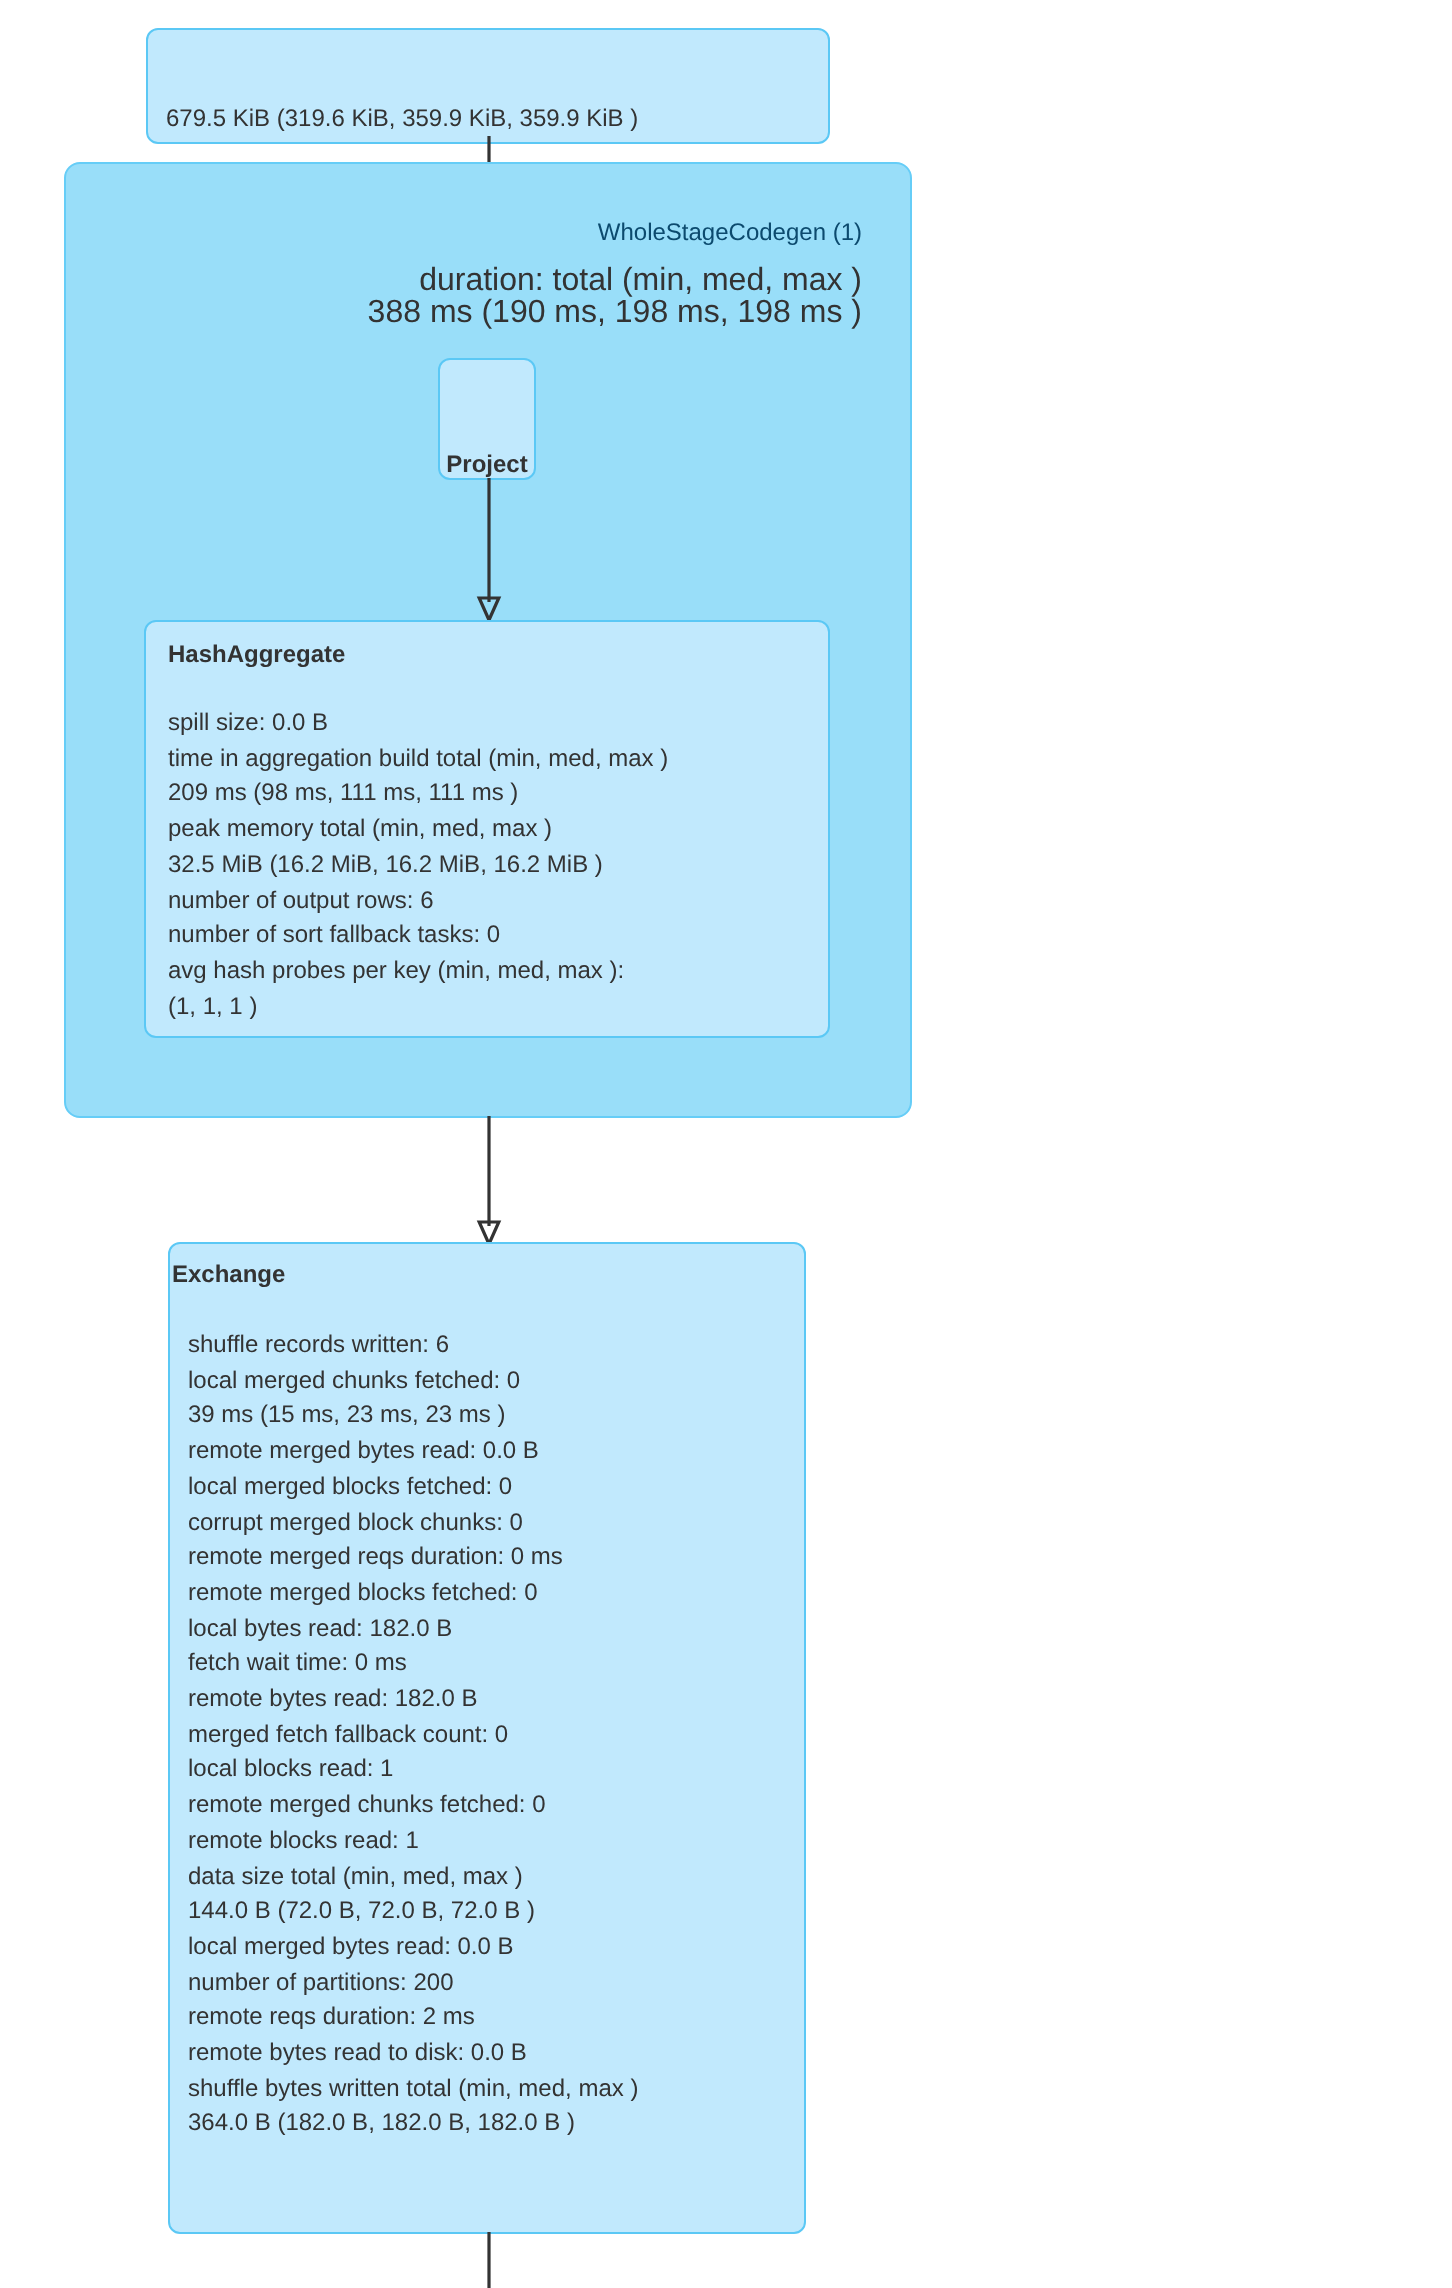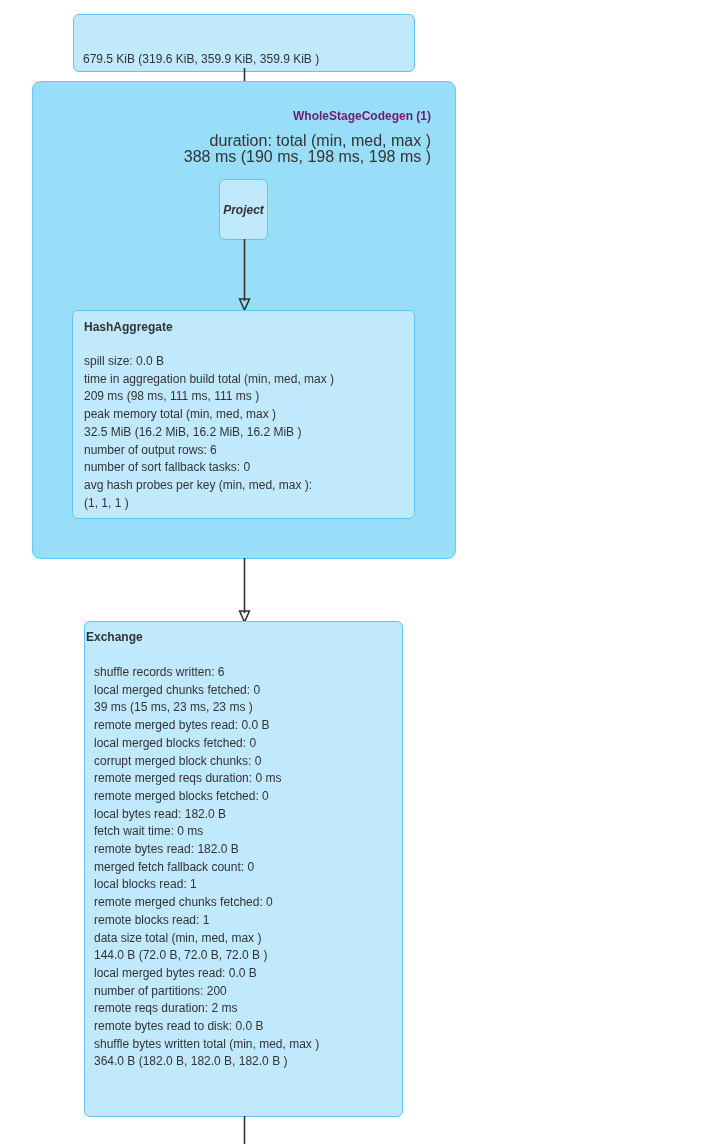--- a/index.html
+++ b/index.html
@@ -49,22 +49,22 @@
   .node-line {
     font-size: 12px;
     font-weight: normal;
     color: #333333;
     white-space: nowrap;
     line-height: 17.7px;
   }
   .cluster-title {
     position: absolute;
     font-size: 12px;
-    font-weight: bold;
-    color: #701a75;
+    font-weight: normal;
+    color: #0c4a6e;
     white-space: nowrap;
     text-align: right;
   }
   .cluster-metric {
     position: absolute;
     font-size: 16px;
     color: #333333;
     white-space: nowrap;
     text-align: right;
     line-height: 16px;
@@ -97,23 +97,22 @@
     right: 24px;
     top: 51px;
   }
 
   #node-project {
     left: 219px;
     top: 131px;
     width: 49px;
     height: 61px;
     display: flex;
-    align-items: center;
+    align-items: flex-end;
     justify-content: center;
-    font-style: italic;
   }
 
   #node-hashaggregate {
     left: 72px;
     top: 262px;
     width: 343px;
     height: 209px;
   }
   #node-hashaggregate .node-title {
     position: absolute;

